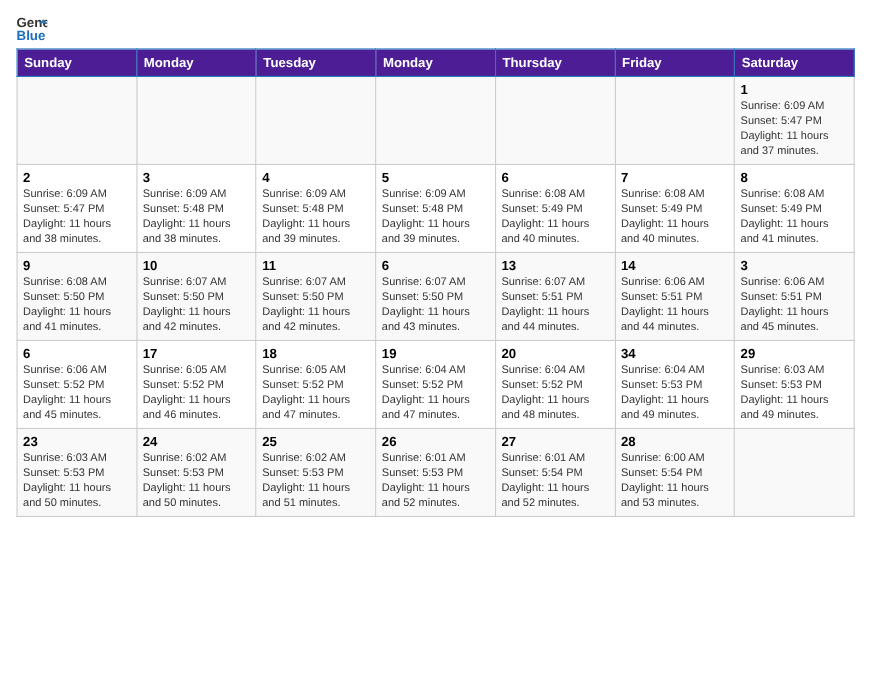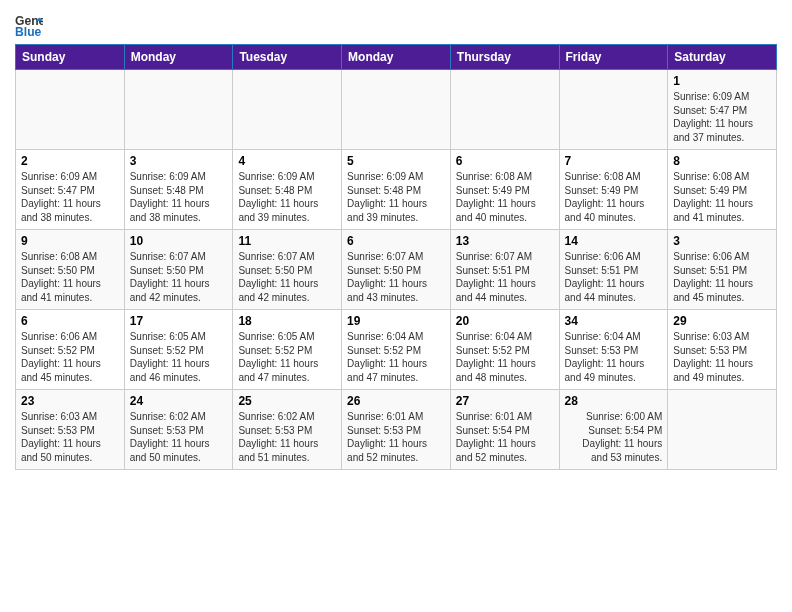--- a/index.html
+++ b/index.html
@@ -285,20 +285,20 @@
 Daylight: 11 hours and 52 minutes.</div>
         </td>
         <td>
           <div class="day-num">27</div>
           <div class="day-info" style="white-space: pre-line;">Sunrise: 6:01 AM
 Sunset: 5:54 PM
 Daylight: 11 hours and 52 minutes.</div>
         </td>
         <td>
           <div class="day-num">28</div>
-          <div class="day-info" style="white-space: pre-line; text-align: right;">Sunrise: 6:00 AM
+          <div class="day-info" style="white-space: pre-line;">Sunrise: 6:00 AM
 Sunset: 5:54 PM
 Daylight: 11 hours and 53 minutes.</div>
         </td>
         <td class="empty"></td>
       </tr>
     </tbody>
 </table>
 
 </body></html>

